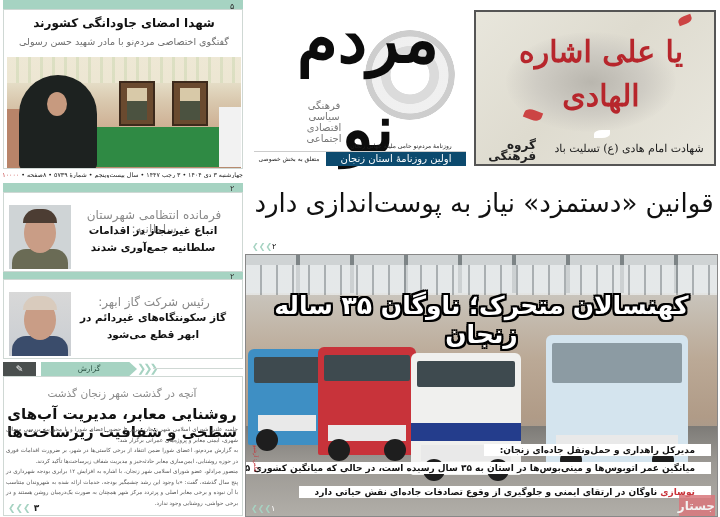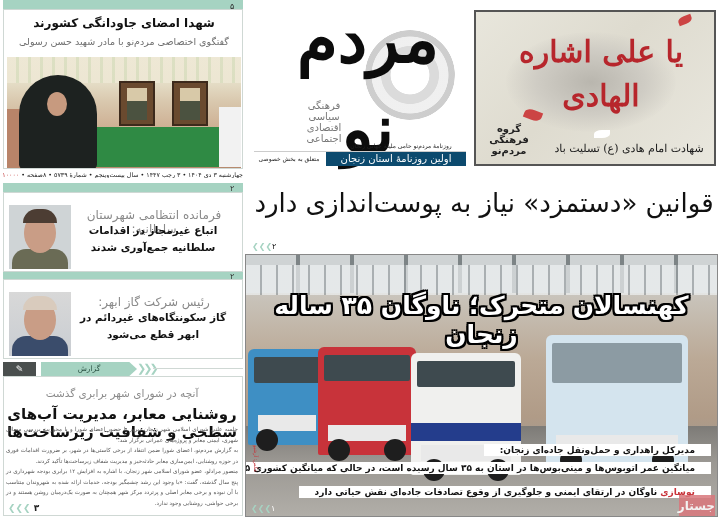--- a/index.html
+++ b/index.html
@@ -70,21 +70,21 @@
   #masthead .rule { position:absolute; top:151px; left:4px; width:212px; height:1px; background:#ccc; }
 
   
   #ad { left: 474px; top: 10px; width: 242px; height: 156px; border: 2px solid #555; background: linear-gradient(135deg,#e8e6dc 0%,#dedbcf 45%,#e9e7de 100%); overflow:hidden; }
   #ad .cloud { position:absolute; left:30px; top:20px; width:170px; height:100px; border-radius:50%; background: radial-gradient(ellipse, #b9b6ae 0%, #cfccc4 45%, transparent 72%); }
   #ad .calligraphy { position:absolute; left:30px; top:18px; width:190px; text-align:center; font-family:"DejaVu Serif", serif; font-size:30px; line-height:44px; color:#b7262c; font-weight:bold; letter-spacing:-1px; }
   #ad .bird1 { position:absolute; right:22px; top:4px; width:14px; height:8px; background:#c44; border-radius:50% 0 50% 0; transform:rotate(-20deg); }
   #ad .bird2 { position:absolute; left:48px; top:98px; width:18px; height:10px; background:#c44; border-radius:50% 0 50% 0; transform:rotate(20deg); }
   #ad .bird3 { position:absolute; left:118px; top:118px; width:16px; height:8px; background:#fff; border-radius:50% 0 50% 0; }
   #ad .message { position:absolute; right:10px; top:130px; width:150px; font-size:11px; color:#1b1b1b; font-family:"DejaVu Serif", serif; text-align:center;margin-left:37px; }
-  #ad .group { position:absolute; left:6px; top:111px; width:54px; font-size:10px; font-weight:bold; color:#222; text-align:center; line-height:11px; }
+  #ad .group { position:absolute; left:6px; top:128px; width:54px; font-size:12px; font-weight:bold; color:#222; line-height:11px; }
 
   
   #main-headline { left: 250px; top: 188px; width: 468px; font-weight:normal; font-size:26px; text-align:center; color:#111; letter-spacing:-1px; }
   #main-pg { left: 252px; top: 242px; font-size:8px; direction:ltr; }
   #main-pg b { color:#a6d3c2; letter-spacing:-3px; }
 
   
   #main-photo { left: 245px; top: 254px; width: 473px; height: 263px; border: 1px solid #888; overflow:hidden;
       background: linear-gradient(180deg,#d6d9da 0%,#c7c1b7 18%,#bba996 40%,#b09b87 62%,#a09a92 75%,#b8b6b1 100%); }
   #main-photo .roof { position:absolute; top:0; left:0; right:0; height:38px; background: repeating-linear-gradient(90deg,#cfd3d4 0 50px,#7d8486 50px 54px); }
@@ -165,21 +165,21 @@
   <div class="title">گاز سکونتگاه‌های غیردائم در ابهر قطع می‌شود</div>
 </div>
 
 <div id="report-tab" class="abs">
   <div class="dark">✎</div>
   <div class="label">گزارش</div>
   <div class="chev">❯❯❯</div>
   <div class="rule"></div>
 </div>
 <div id="report" class="abs box">
-  <div class="pre">آنچه در شورای شهر برابری گذشت</div>
+  <div class="pre">آنچه در گذشت شهر زنجان گذشت</div>
   <div class="title">روشنایی معابر، مدیریت آب‌های سطحی و شفافیت زیرساخت‌ها</div>
   <div class="body">
     <p>جلسه علنی شورای اسلامی شهر زنجان دیروز با حضور اعضای شورا و با محوریت بررسی مسائل شهری، ایمنی معابر و پروژه‌های عمرانی برگزار شد.</p>
     <p>به گزارش مردم‌نو، اعضای شورا ضمن انتقاد از برخی کاستی‌ها در شهر، بر ضرورت اقدامات فوری در حوزه روشنایی، ایمن‌سازی معابر حادثه‌خیز و مدیریت شفاف زیرساخت‌ها تأکید کردند.</p>
     <p>منصور مرادلو، عضو شورای اسلامی شهر زنجان، با اشاره به افزایش ۱۲ برابری بودجه شهرداری در پنج سال گذشته، گفت: «با وجود این رشد چشمگیر بودجه، خدمات ارائه شده به شهروندان متناسب با آن نبوده و برخی معابر اصلی و پرتردد مرکز شهر همچنان به صورت یک‌درمیان روشن هستند و در برخی حواشی، روشنایی وجود ندارد.</p>
   </div>
   <div class="pg"><b>❮❮❮</b> <span>۳</span></div>
 </div>
 
 <div id="masthead" class="abs">

